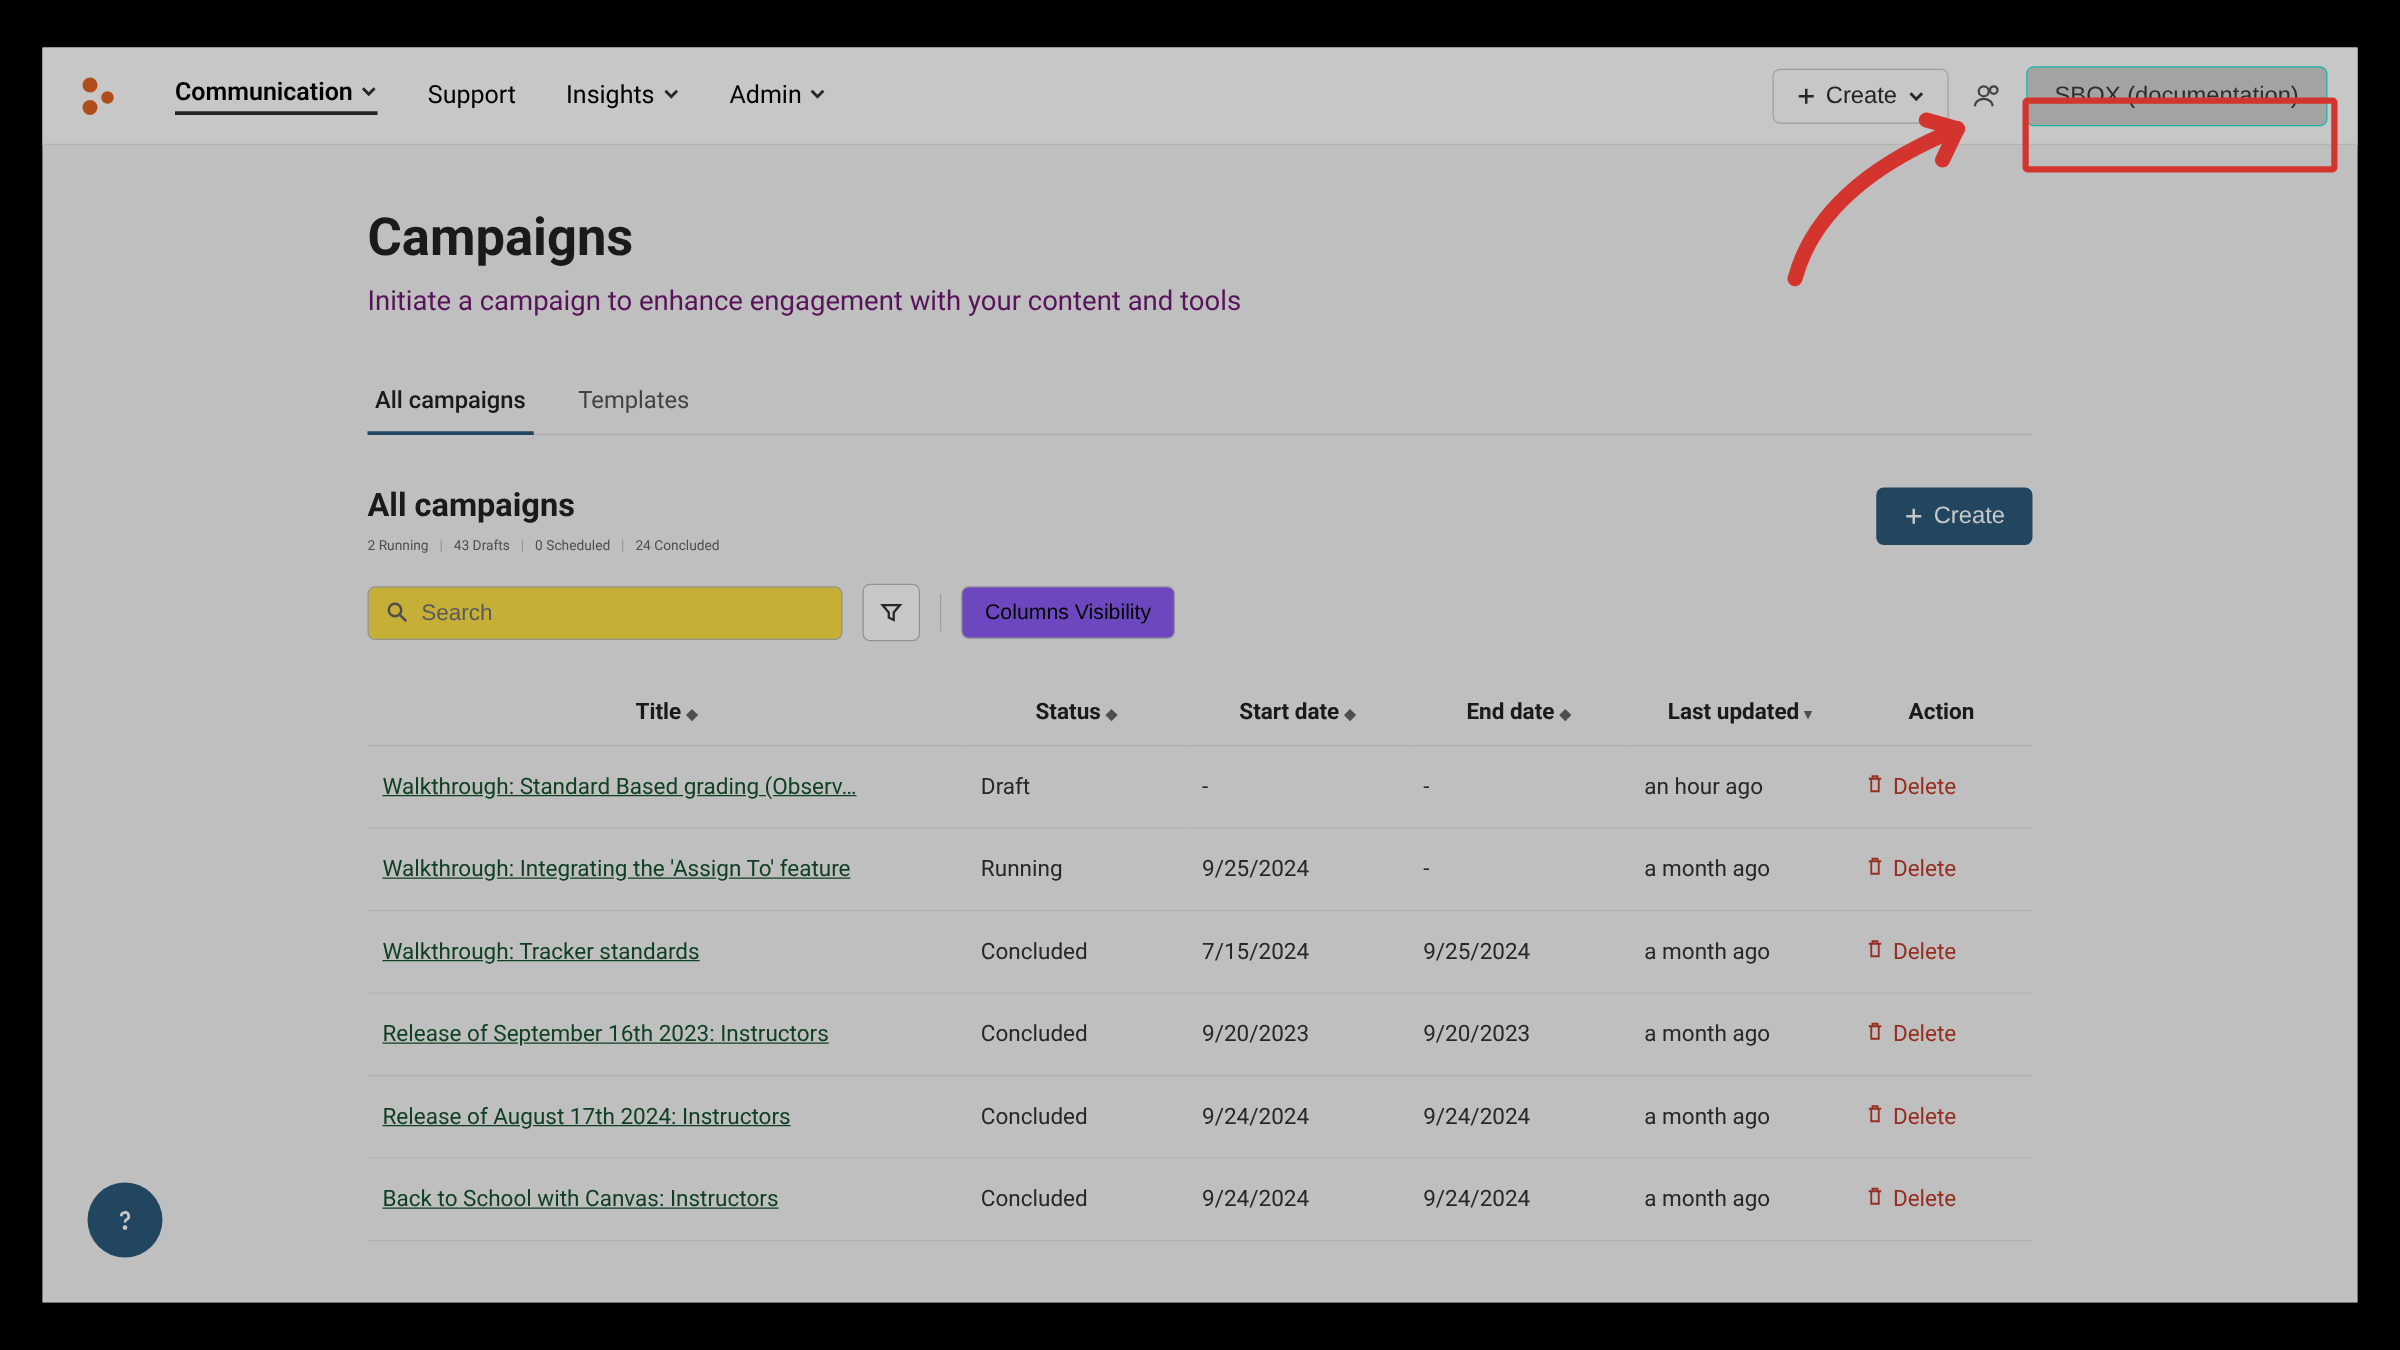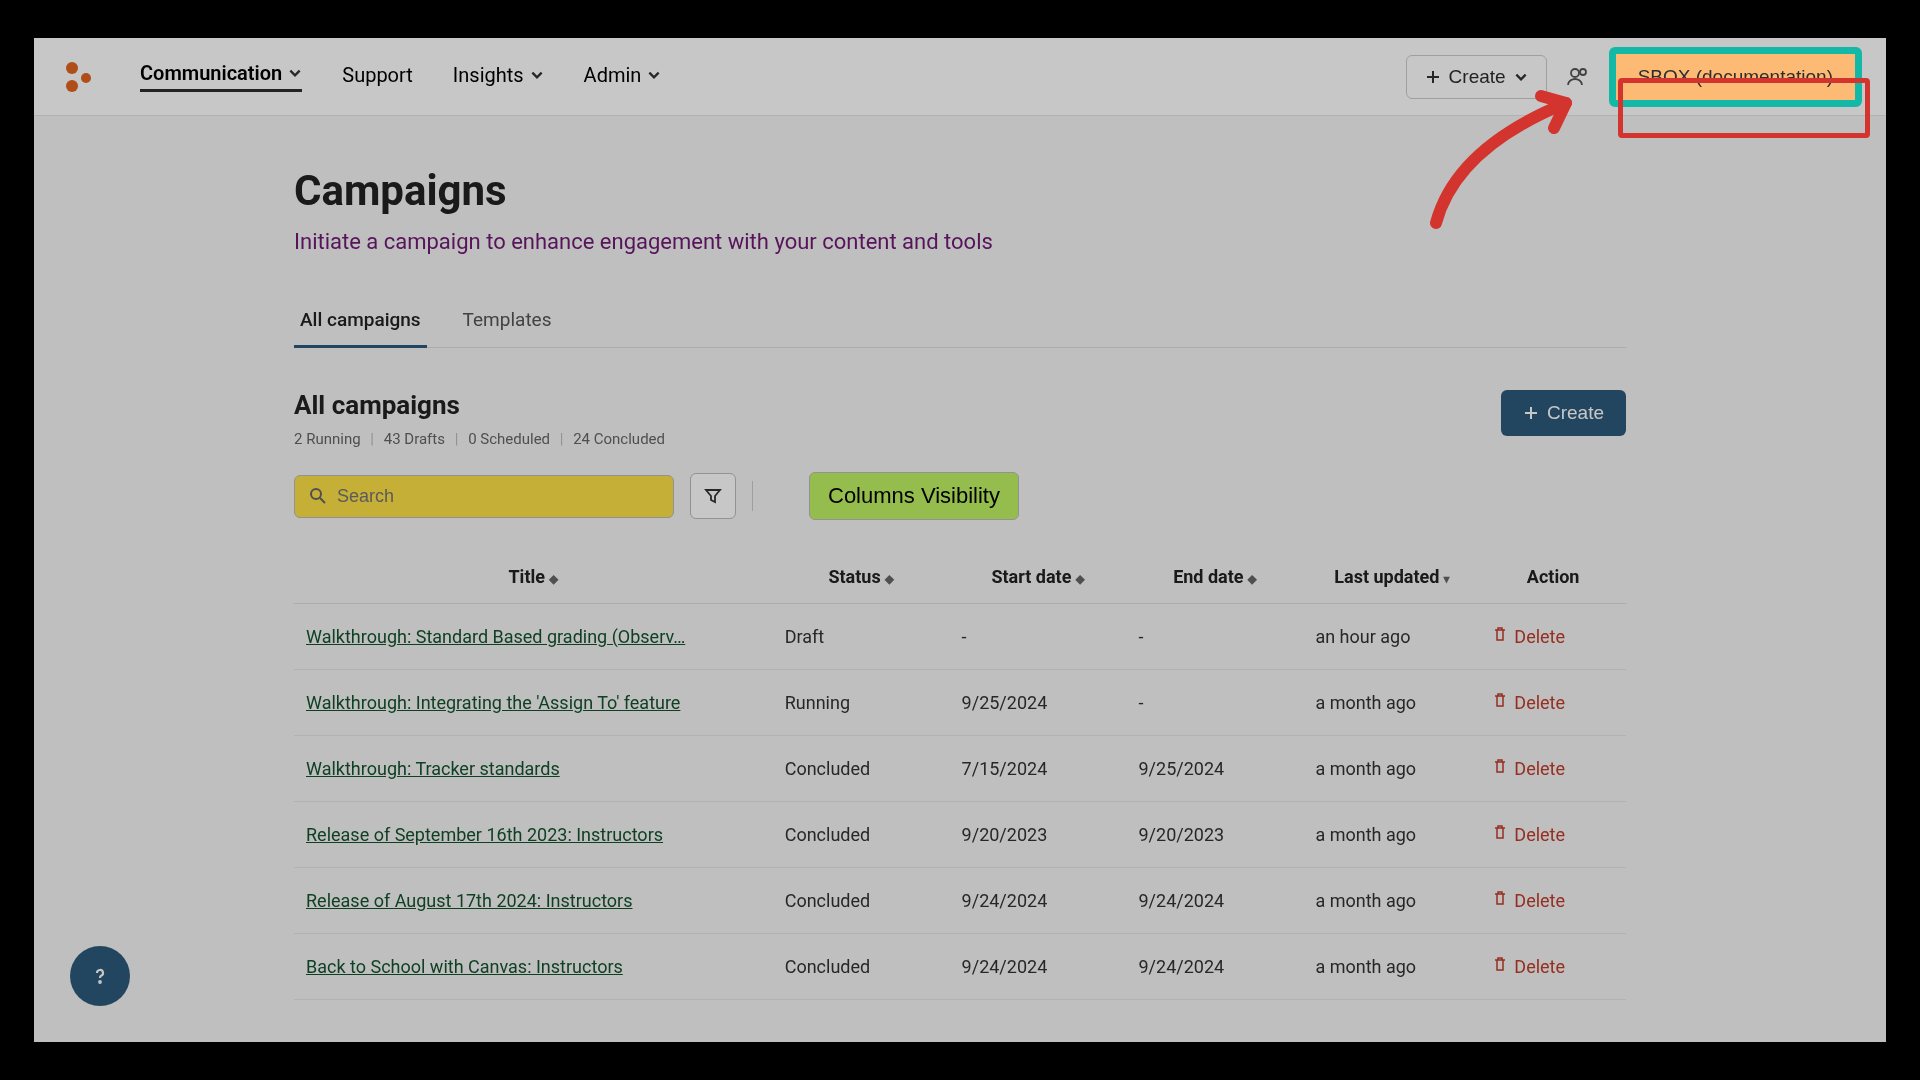--- a/index.html
+++ b/index.html
@@ -79,22 +79,22 @@
       cursor: pointer;
     }
     .header-icon {
       width: 26px; height: 26px;
       display: flex; align-items: center; justify-content: center;
       color: #555;
       cursor: pointer;
     }
     .sbox-btn {
       padding: 12px 22px;
-      border: 7px solid #14b8a6;
-      background: #fdba74;
+      border: 1px solid #14b8a6;
+      background: #a3a3a3;
       border-radius: 6px;
       font-size: 19px;
       color: #2d2d2d;
       cursor: pointer;
       position: relative;
       z-index: 20;
     }
     .sbox-highlight {
       position: absolute;
       border: 5px solid #D4342E;
@@ -144,21 +144,21 @@
       justify-content: space-between;
       margin-top: 42px;
     }
     .section-title {
       font-size: 26px;
       font-weight: 700;
       color: #222;
       margin-bottom: 10px;
     }
     .status-summary {
-      font-size: 15px;
+      font-size: 11px;
       color: #666;
     }
     .status-summary .divider { margin: 0 6px; color: #bbb; }
     .create-primary {
       display: flex;
       align-items: center;
       gap: 8px;
       background: #2d5a7c;
       color: #fff;
       border: none;
@@ -199,25 +199,24 @@
       align-items: center;
       justify-content: center;
       cursor: pointer;
     }
     .vsep {
       width: 1px; height: 30px; background: #ccc;
     }
     .colvis-btn {
       padding: 10px 18px;
       border: 1px solid #bbb;
-      background: #bef264;
+      background: #8b5cf6;
       border-radius: 6px;
-      font-size: 22px;
-      cursor: pointer;
-      margin-left: 40px;
+      font-size: 17px;
+      cursor: pointer;
     }
     .table {
       width: 100%;
       margin-top: 30px;
       border-collapse: collapse;
     }
     .table th {
       text-align: center;
       font-size: 18px;
       font-weight: 700;

